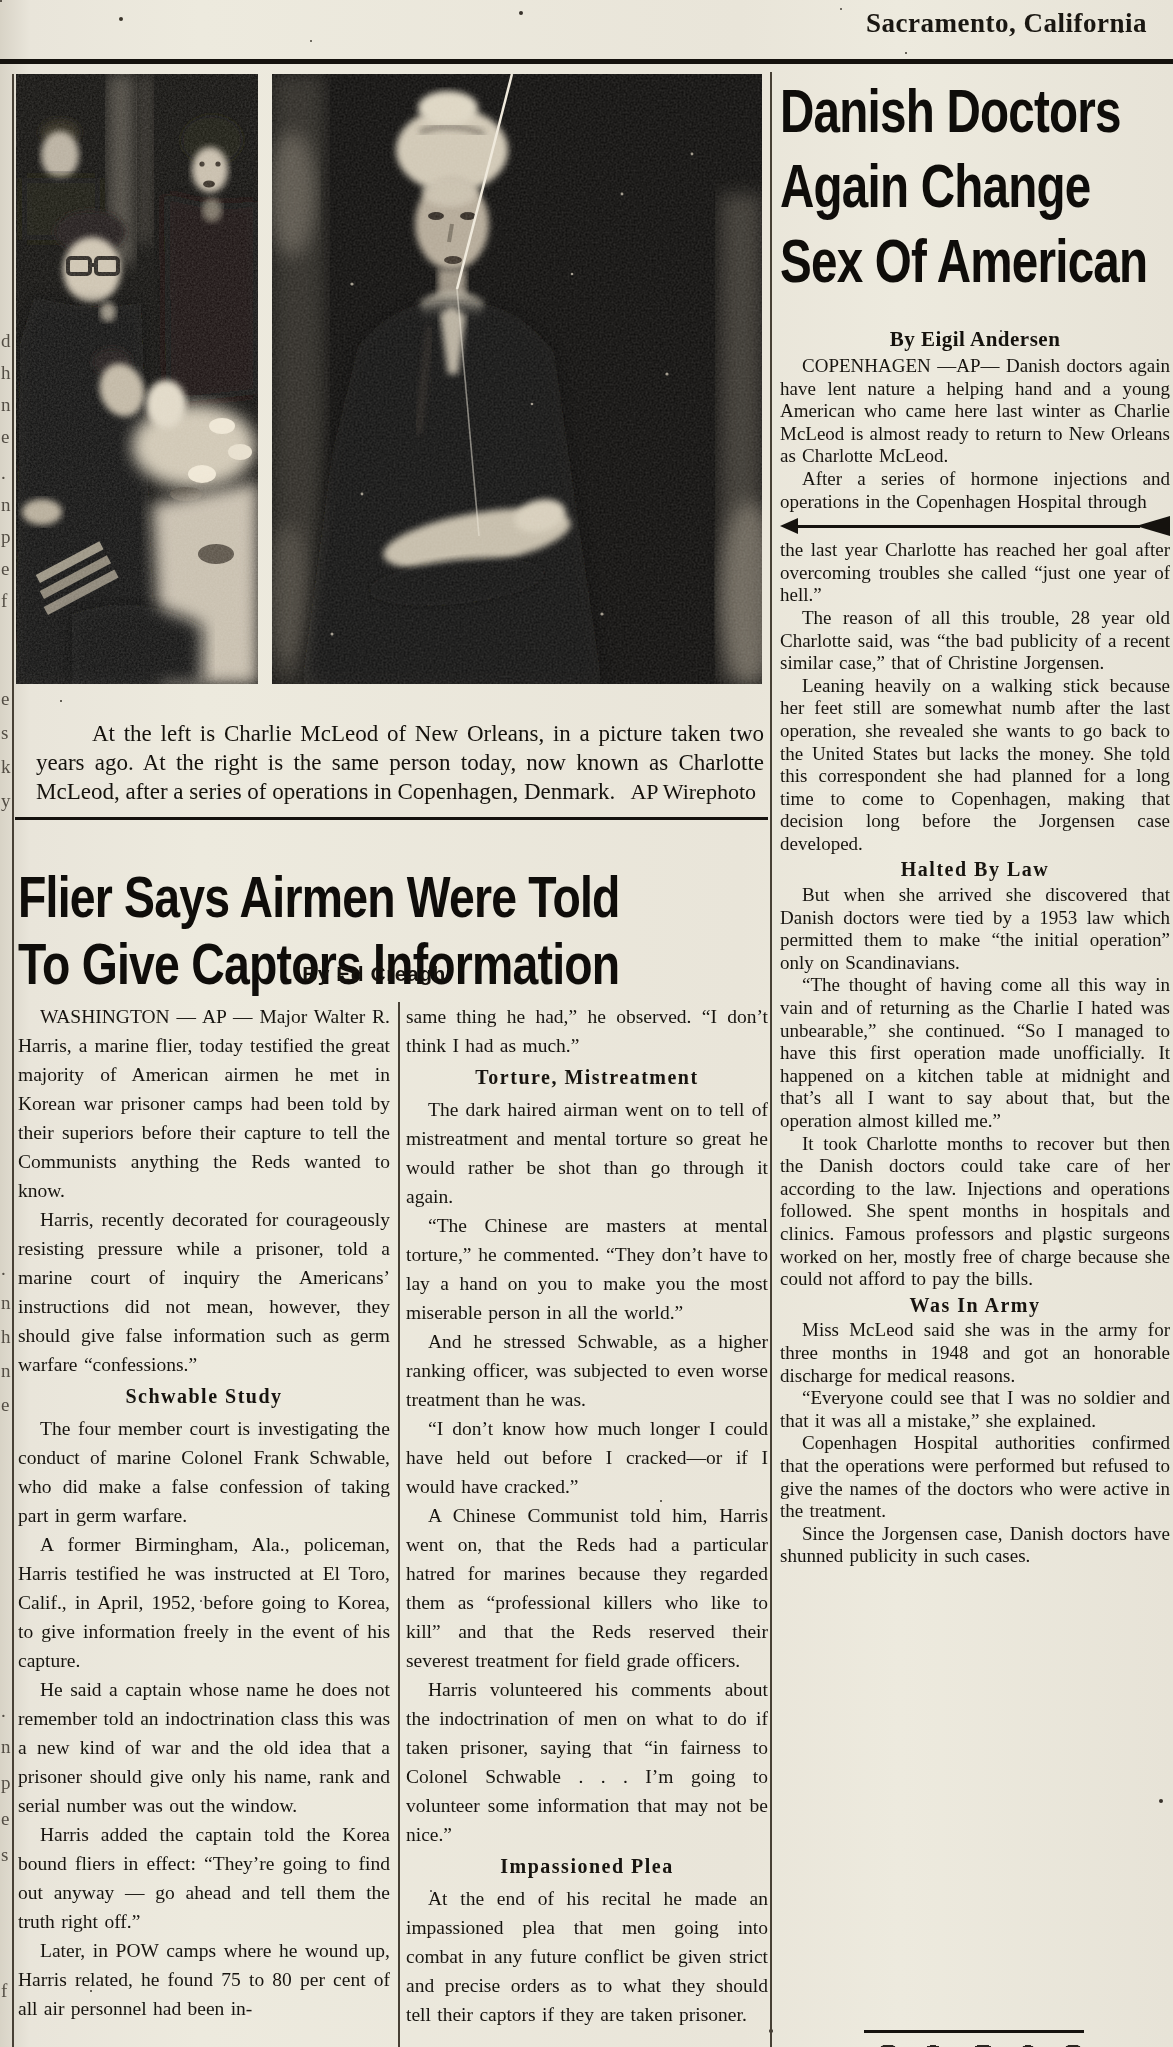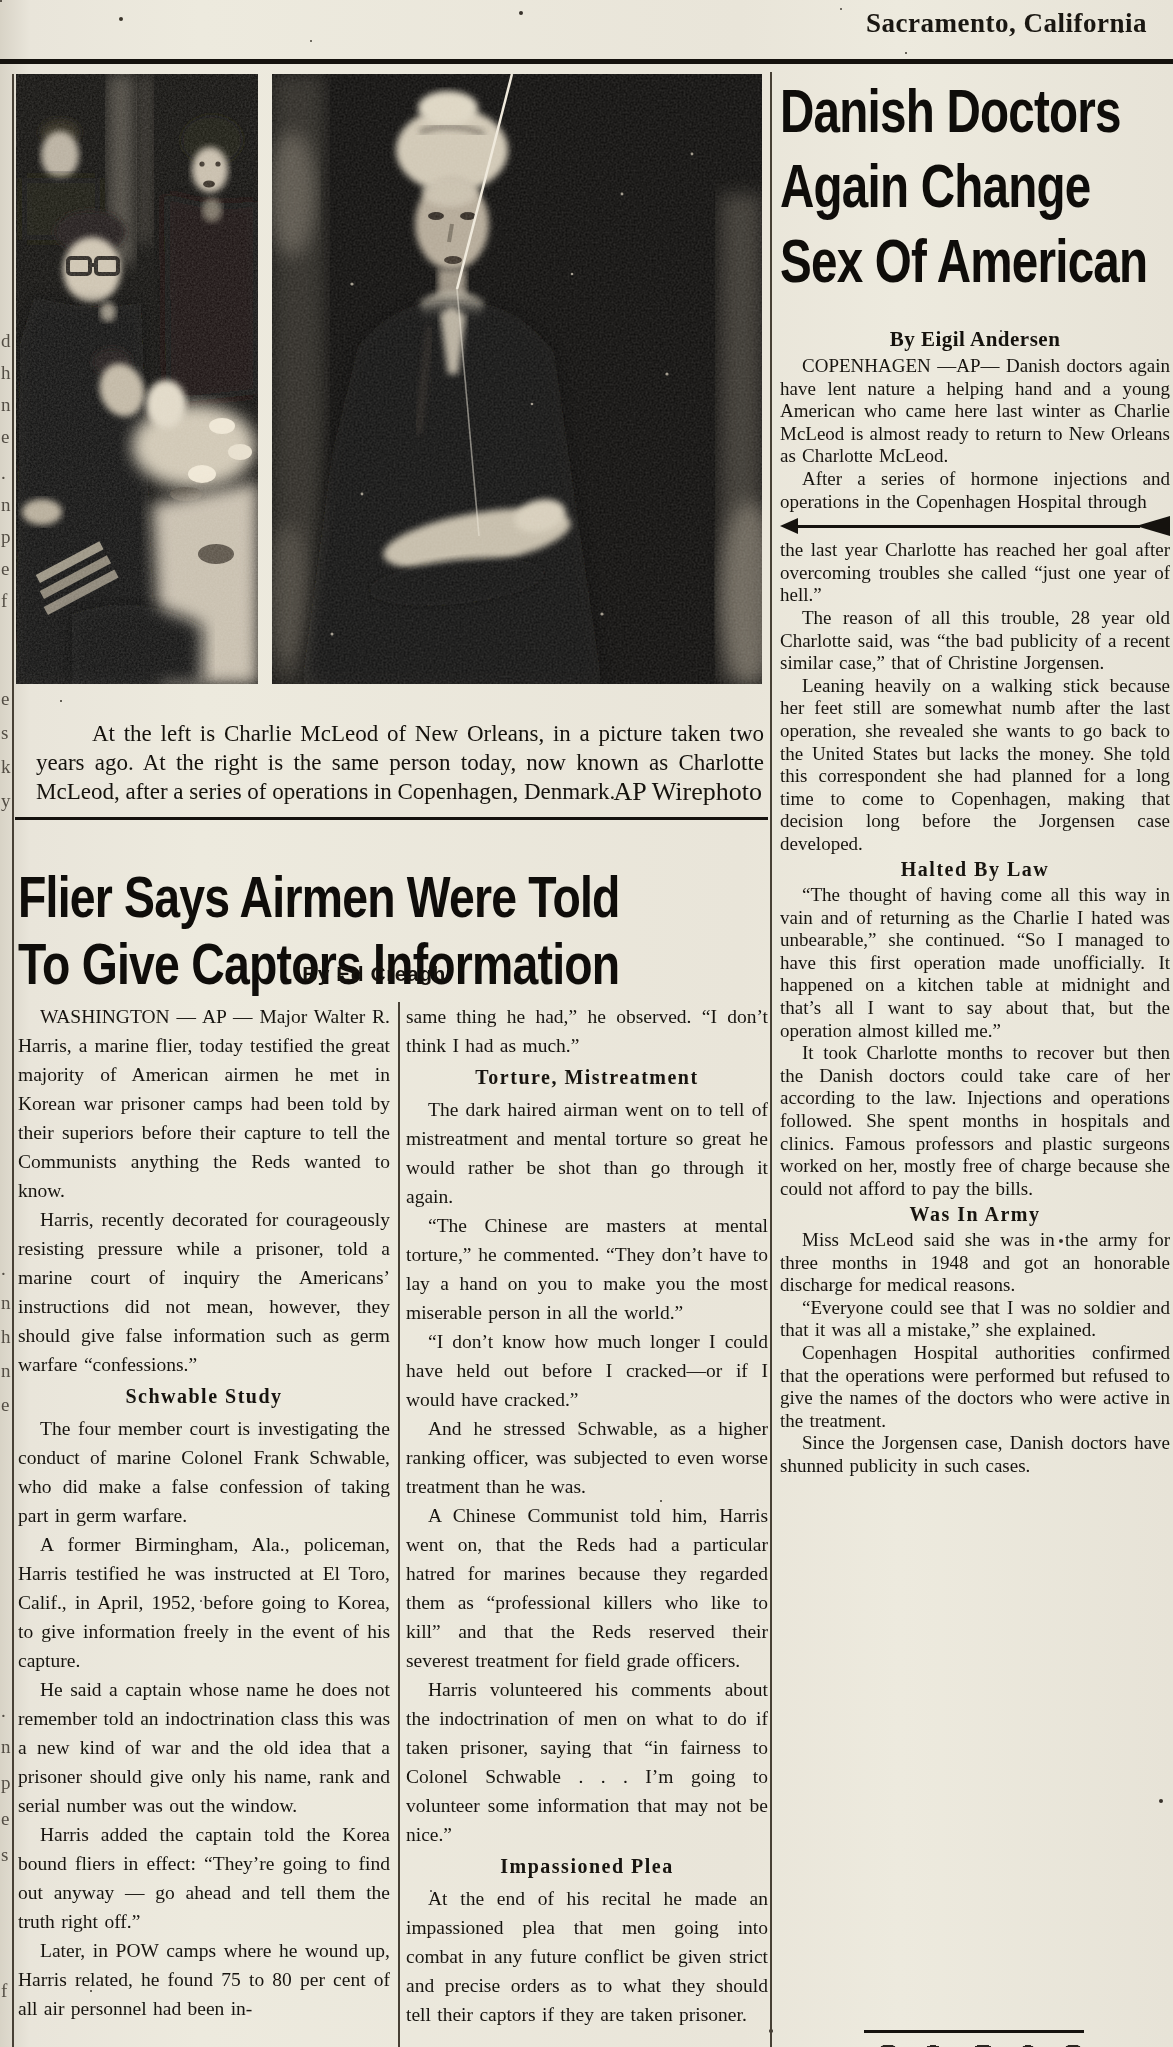--- a/index.html
+++ b/index.html
@@ -16,21 +16,21 @@
 
   .frag-rail{position:absolute;left:0;top:0;width:11px;height:2047px;}
   .frag{position:absolute;left:1px;font-size:19px;color:#2c2usernameable;color:#322c24;opacity:.8;font-family:"Liberation Serif",serif;}
 
   .photo{position:absolute;top:74px;display:block;background:#0d0c0a;}
   .photo.left{left:16px;width:242px;height:610px;}
   .photo.right{left:272px;width:490px;height:610px;}
 
   .caption{position:absolute;left:36px;top:696px;width:728px;font-size:23px;line-height:29px;
            text-align:justify;text-indent:56px;color:#15120d;}
-  .caption .credit{position:absolute;right:2px;bottom:0;font-size:26px;}
+  .caption .credit{position:absolute;right:8px;bottom:0;font-size:22px;}
   .caption-rule{position:absolute;left:15px;top:817px;width:753px;height:3px;background:#15120e;}
 
   .headline-left{position:absolute;left:18px;top:824px;width:750px;font-family:"Liberation Sans",sans-serif;
                  font-weight:700;font-size:58px;line-height:67px;letter-spacing:-1px;color:#0f0d0a;white-space:nowrap;}
   .headline-left .hl{display:inline-block;transform:scaleX(.80);transform-origin:0 50%;}
   .byline{font-family:"Liberation Sans",sans-serif;font-weight:700;font-size:21px;letter-spacing:.5px;text-align:center;color:#15120d;}
   .byline.left-art{position:absolute;left:0;top:962px;width:748px;}
 
   .lcols{position:absolute;left:18px;top:1002px;width:750px;height:1045px;display:flex;overflow:hidden;}
   .lcol{font-size:19.5px;line-height:29px;text-align:justify;color:#17140f;}
@@ -242,22 +242,22 @@
         <p class="para" data-interactable="false">He said a captain whose name he does not remember told an indoctrination class this was a new kind of war and the old idea that a prisoner should give only his name, rank and serial number was out the window.</p>
         <p class="para" data-interactable="false">Harris added the captain told the Korea bound fliers in effect: “They’re going to find out anyway — go ahead and tell them the truth right off.”</p>
         <p class="para" data-interactable="false">Later, in POW camps where he wound up, Harris related, he found 75 to 80 per cent of all air personnel had been in-</p>
       </div>
     <div class="col-divider" data-interactable="false"></div>
     <div class="lcol two" data-interactable="false">
         <p class="para cont" data-interactable="false">same thing he had,” he observed. “I don’t think I had as much.”</p>
         <h3 class="subhead" data-interactable="false">Torture, Mistreatment</h3>
         <p class="para" data-interactable="false">The dark haired airman went on to tell of mistreatment and mental torture so great he would rather be shot than go through it again.</p>
         <p class="para" data-interactable="false">“The Chinese are masters at mental torture,” he commented. “They don’t have to lay a hand on you to make you the most miserable person in all the world.”</p>
+        <p class="para" data-interactable="false">And he stressed Schwable, as a higher ranking officer, was subjected to even worse treatment than he was.</p>
         <p class="para" data-interactable="false">“I don’t know how much longer I could have held out before I cracked—or if I would have cracked.”</p>
-        <p class="para" data-interactable="false">And he stressed Schwable, as a higher ranking officer, was subjected to even worse treatment than he was.</p>
         <p class="para" data-interactable="false">A Chinese Communist told him, Harris went on, that the Reds had a particular hatred for marines because they regarded them as “professional killers who like to kill” and that the Reds reserved their severest treatment for field grade officers.</p>
         <p class="para" data-interactable="false">Harris volunteered his comments about the indoctrination of men on what to do if taken prisoner, saying that “in fairness to Colonel Schwable . . . I’m going to volunteer some information that may not be nice.”</p>
         <h3 class="subhead" data-interactable="false">Impassioned Plea</h3>
         <p class="para" data-interactable="false">At the end of his recital he made an impassioned plea that men going into combat in any future conflict be given strict and precise orders as to what they should tell their captors if they are taken prisoner.</p>
       </div>
   </div>
 
   <div class="rsection" data-interactable="false">
     <h2 class="headline-right" data-interactable="false" style="margin:0">
       <span style="display:block"><span class="hl" data-interactable="false">Danish Doctors</span></span>
@@ -270,20 +270,21 @@
         <p class="para" data-interactable="false">After a series of hormone injections and operations in the Copenhagen Hospital through</p>
         <div class="proof-arrow" data-interactable="false">
           <span class="ah" data-interactable="false"></span>
           <span class="as" data-interactable="false"></span>
           <span class="at" data-interactable="false"></span>
         </div>
         <p class="para cont" data-interactable="false">the last year Charlotte has reached her goal after overcoming troubles she called “just one year of hell.”</p>
         <p class="para" data-interactable="false">The reason of all this trouble, 28 year old Charlotte said, was “the bad publicity of a recent similar case,” that of Christine Jorgensen.</p>
         <p class="para" data-interactable="false">Leaning heavily on a walking stick because her feet still are somewhat numb after the last operation, she revealed she wants to go back to the United States but lacks the money. She told this correspondent she had planned for a long time to come to Copenhagen, making that decision long before the Jorgensen case developed.</p>
         <h3 class="subhead" data-interactable="false">Halted By Law</h3>
+        <p class="para" data-interactable="false">But when she arrived she discovered that Danish doctors were tied by a 1953 law which permitted them to make “the initial operation” only on Scandinavians.</p>
         <p class="para" data-interactable="false">“The thought of having come all this way in vain and of returning as the Charlie I hated was unbearable,” she continued. “So I managed to have this first operation made unofficially. It happened on a kitchen table at midnight and that’s all I want to say about that, but the operation almost killed me.”</p>
         <p class="para" data-interactable="false">It took Charlotte months to recover but then the Danish doctors could take care of her according to the law. Injections and operations followed. She spent months in hospitals and clinics. Famous professors and plastic surgeons worked on her, mostly free of charge because she could not afford to pay the bills.</p>
         <h3 class="subhead" data-interactable="false">Was In Army</h3>
         <p class="para" data-interactable="false">Miss McLeod said she was in the army for three months in 1948 and got an honorable discharge for medical reasons.</p>
         <p class="para" data-interactable="false">“Everyone could see that I was no soldier and that it was all a mistake,” she explained.</p>
         <p class="para" data-interactable="false">Copenhagen Hospital authorities confirmed that the operations were performed but refused to give the names of the doctors who were active in the treatment.</p>
         <p class="para" data-interactable="false">Since the Jorgensen case, Danish doctors have shunned publicity in such cases.</p>
       </div>
     <div class="end-rule" data-interactable="false"></div>
     <div class="bottom-cut" data-interactable="false"></div>

